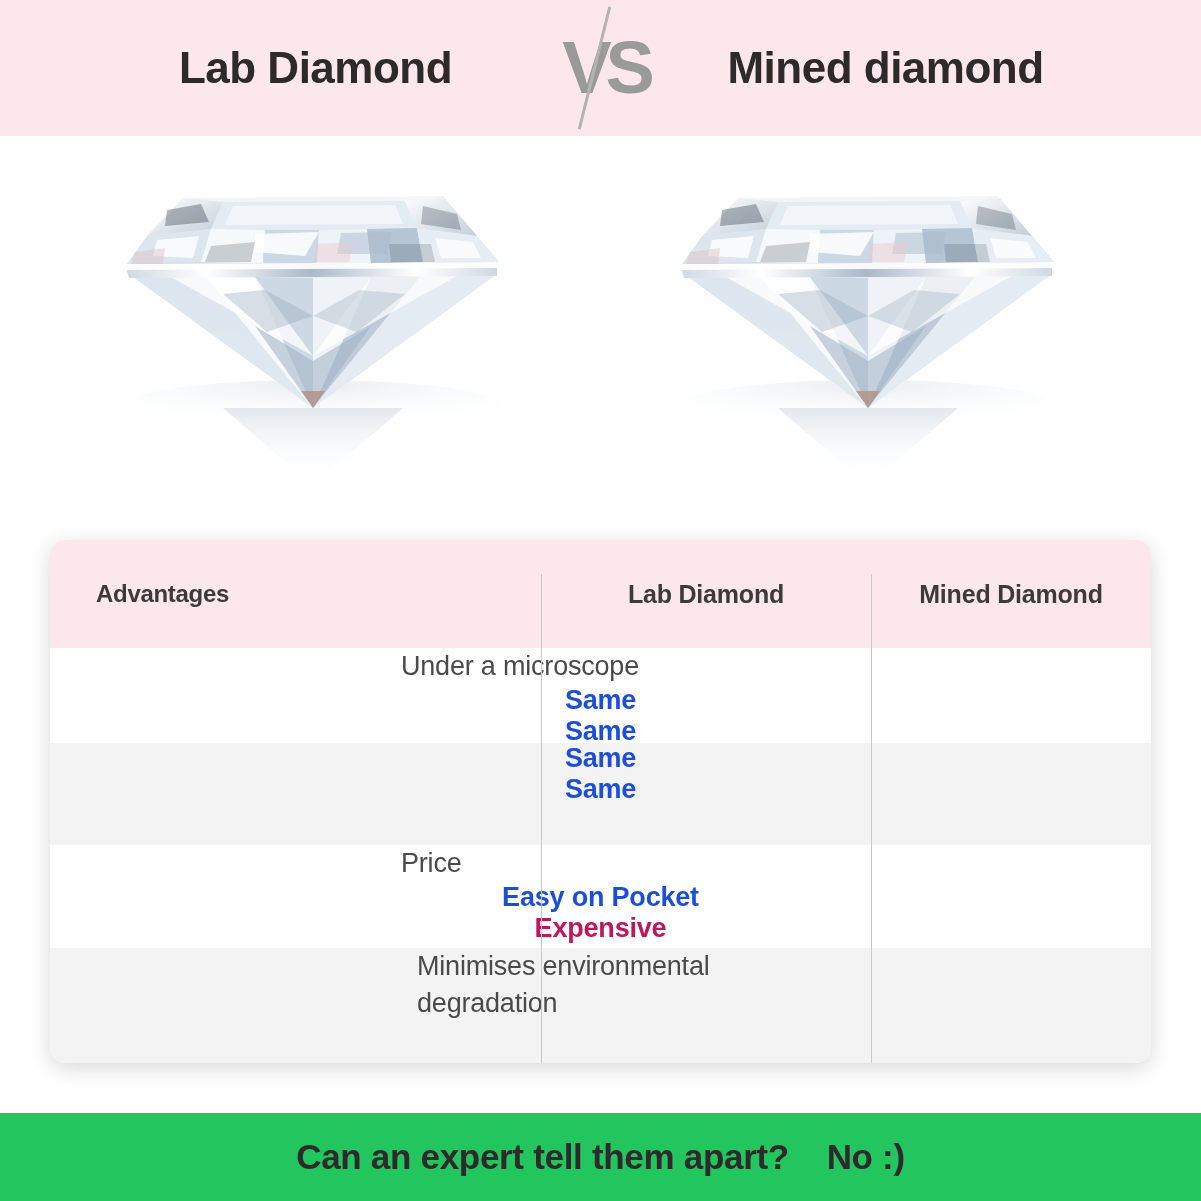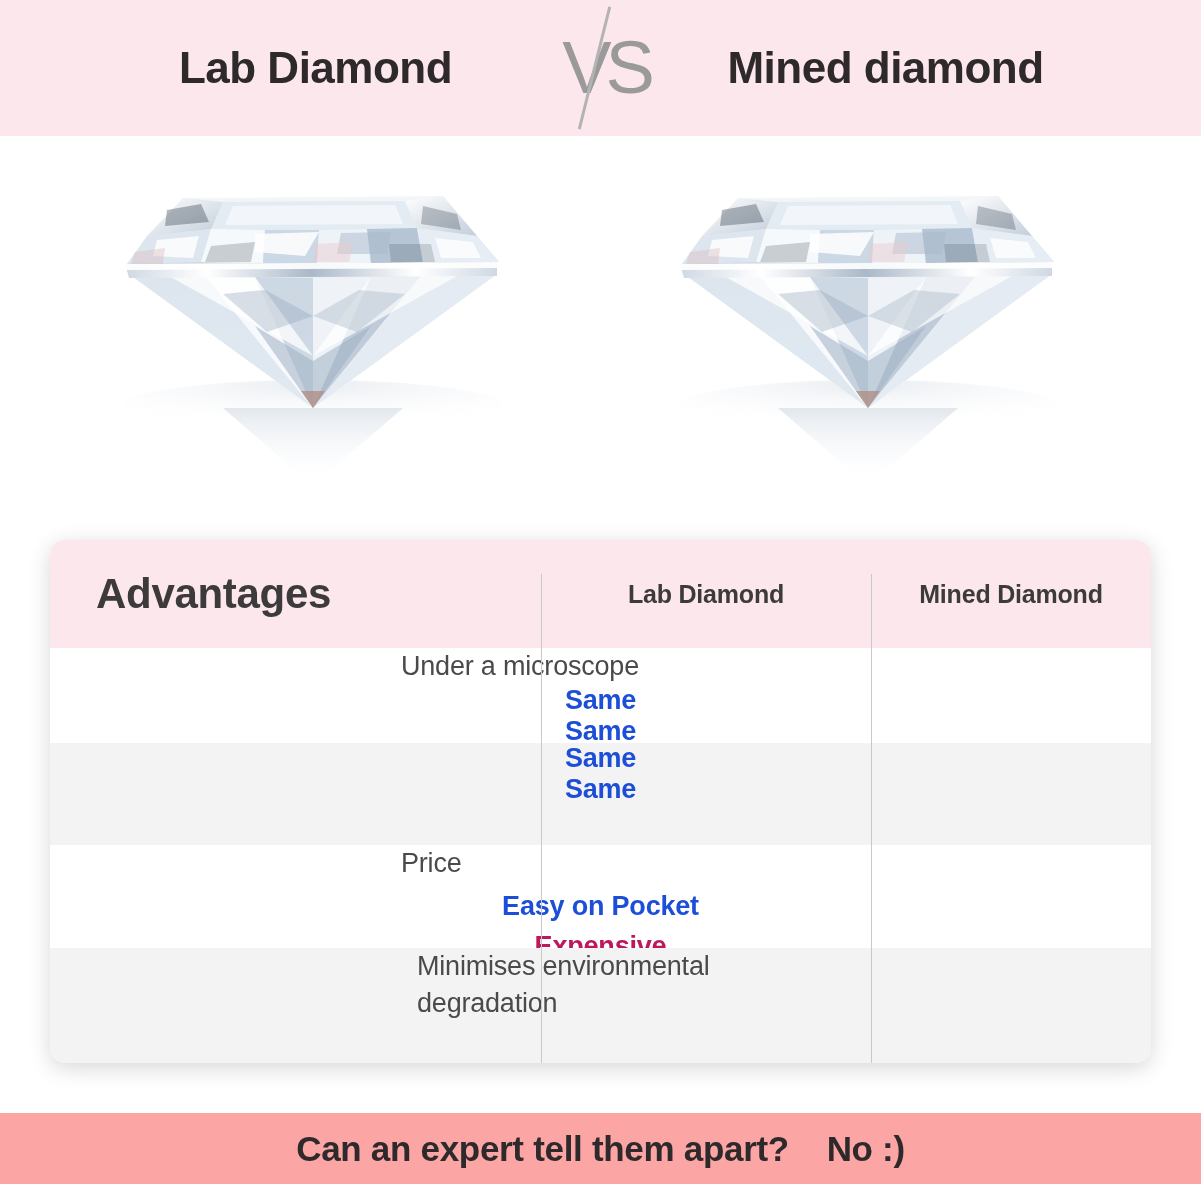--- a/index.html
+++ b/index.html
@@ -51,21 +51,21 @@
   .vs-wrap {
     width: 140px;
     height: 130px;
     position: relative;
     display: flex;
     align-items: center;
     justify-content: center;
   }
   .vs-text {
     font-size: 74px;
-    font-weight: normal;
+    font-weight: bold;
     color: #9a9a9a;
     letter-spacing: -6px;
     line-height: 1;
     position: relative;
     z-index: 1;
     margin-left: 10px;
   }
   .vs-slash {
     position: absolute;
     left: 50%;
@@ -111,42 +111,42 @@
     background: #fbe7ec;
     display: flex;
     align-items: center;
     position: relative;
   }
   .col-feature  { width: 491px; box-sizing: border-box; padding-left: 46px; }
   .col-lab      { width: 330px; box-sizing: border-box; text-align: center; }
   .col-mined    { width: 280px; box-sizing: border-box; text-align: center; }
 
   .th-main {
-    font-size: 42px;
+    font-size: 24px;
     font-weight: bold;
     color: #3c3a3b;
     letter-spacing: -0.3px;
   }
   .th-sub {
     font-size: 25px;
     font-weight: bold;
     color: #3c3a3b;
     letter-spacing: -0.2px;
   }
 
   .trow {
     display: flex;
     align-items: center;
     position: relative;
     box-sizing: border-box;
     flex-direction: column;
   }
   .trow.r1 { height: 95px;  background: #ffffff; }
   .trow.r2 { height: 102px; background: #f3f3f3; }
-  .trow.r3 { height: 103px; background: #ffffff; gap: 9px; }
+  .trow.r3 { height: 103px; background: #ffffff; }
   .trow.r4 { height: 115px; background: #f3f3f3; }
 
   .feature-label {
     font-size: 27px;
     color: #4a4a4a;
     line-height: 1.38;
     letter-spacing: -0.2px;
   }
   .val {
     font-size: 27px;
@@ -168,22 +168,22 @@
   .vline.b { left: 821px; }
   .vline.head { height: 74px; }
   .vline.body { top: 0; height: 100%; }
 
   
   .footer-band {
     position: absolute;
     left: 0;
     top: 1113px;
     width: 1201px;
-    height: 71px;
-    background: #fca5a5;
+    height: 88px;
+    background: #22c55e;
     display: flex;
     align-items: center;
     justify-content: center;
   }
   .footer-text {
     font-size: 35px;
     font-weight: bold;
     color: #2e2a2b;
     letter-spacing: -0.3px;
     white-space: pre;

